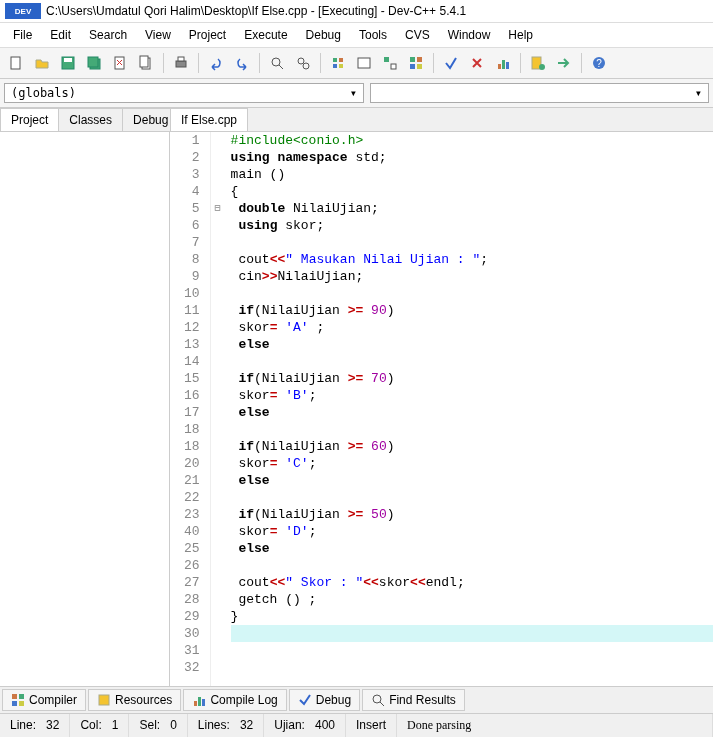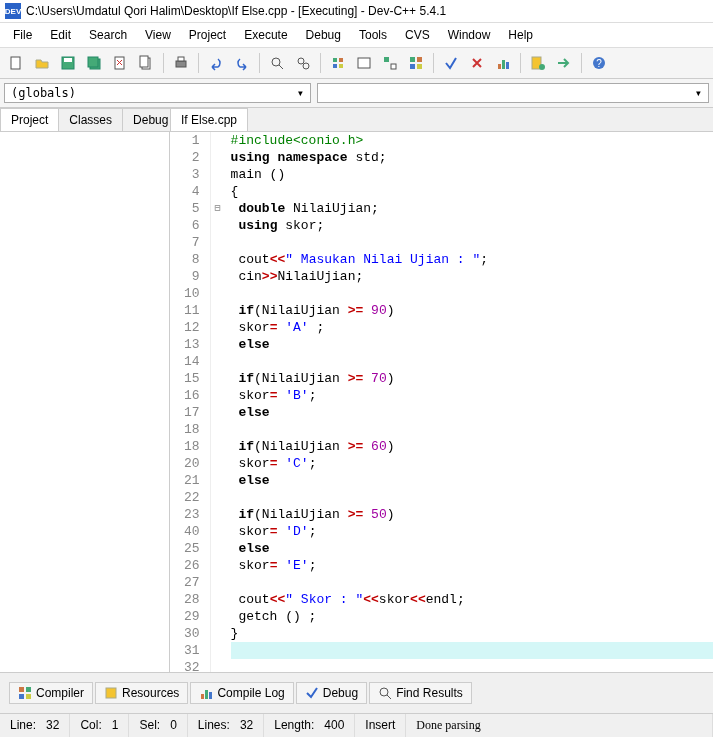--- a/index.html
+++ b/index.html
@@ -1,48 +1,48 @@
 <!DOCTYPE html>
 <html><head>
 <meta charset="utf-8">
 <style>
 * { box-sizing: border-box; margin: 0; padding: 0; }
 body { font-family: "Segoe UI", Tahoma, sans-serif; font-size: 12px; background: #f0f0f0; width: 713px; height: 737px; display: flex; flex-direction: column; overflow: hidden; }
 .titlebar { background: #fff; display: flex; align-items: center; padding: 3px 5px; border-bottom: 1px solid #ddd; }
-.titlebar .icon { width: 16px; height: 16px; background: #2962c7; color: #fff; font-size: 8px; font-weight: bold; display: flex; align-items: center; justify-content: center; margin-right: 5px; }
+.titlebar .icon { width: 36px; height: 16px; background: #2962c7; color: #fff; font-size: 8px; font-weight: bold; display: flex; align-items: center; justify-content: center; margin-right: 5px; }
 .titlebar .title { font-size: 12px; }
 .menubar { background: #fff; display: flex; padding: 2px 4px; border-bottom: 1px solid #ddd; }
 .menubar span { padding: 3px 9px; cursor: pointer; }
 .toolbar { background: #f5f5f5; display: flex; align-items: center; padding: 3px 4px; border-bottom: 1px solid #ccc; gap: 2px; }
 .tbtn { width: 24px; height: 24px; display: flex; align-items: center; justify-content: center; border: 1px solid transparent; cursor: pointer; }
 .tsep { width: 1px; height: 20px; background: #ccc; margin: 0 3px; }
 .combo-row { background: #f5f5f5; display: flex; padding: 4px; border-bottom: 1px solid #ccc; gap: 6px; }
 .combo { background: #fff; border: 1px solid #aaa; font-family: "Consolas", monospace; font-size: 12px; padding: 2px 6px; display: flex; align-items: center; justify-content: space-between; }
-.combo1 { width: 307px; } .combo2 { flex: 1; }
+.combo1 { width: 360px; } .combo2 { flex: 1; }
 .main { flex: 1; display: flex; background: #fff; overflow: hidden; }
 .left-panel { width: 170px; border-right: 1px solid #ccc; background: #fff; display: flex; flex-direction: column; }
 .tabs { display: flex; background: #f0f0f0; border-bottom: 1px solid #ccc; }
 .tab { padding: 4px 10px; border: 1px solid #ccc; border-bottom: none; background: #f0f0f0; margin-right: -1px; cursor: pointer; font-size: 12px; }
 .tab.active { background: #fff; }
 .editor-area { flex: 1; display: flex; flex-direction: column; }
 .editor-tabs { display: flex; background: #f0f0f0; border-bottom: 1px solid #ccc; }
 .editor { flex: 1; display: flex; font-family: "Courier New", monospace; font-size: 13px; overflow: auto; background: #fff; }
 .gutter { background: #fff; color: #888; text-align: right; padding: 0 10px 0 14px; user-select: none; border-right: 1px solid #eee; }
 .gutter div { height: 17px; line-height: 17px; }
 .fold-col { width: 14px; background: #fff; }
 .fold-col div { height: 17px; line-height: 17px; text-align: center; color: #888; font-size: 10px; }
 .code { flex: 1; padding-left: 6px; }
 .code-line { height: 17px; line-height: 17px; white-space: pre; }
 .hl { background: #d4f7f7; }
 .kw { color: #000; font-weight: bold; }
 .pp { color: #008000; }
 .str { color: #0000ff; }
 .num { color: #a000a0; }
 .op { color: #c00000; font-weight: bold; }
-.bottom-tabs { display: flex; background: #f0f0f0; border-top: 1px solid #ccc; padding: 9px; gap: 2px; }
+.bottom-tabs { display: flex; background: #f0f0f0; border-top: 1px solid #ccc; padding: 2px; gap: 2px; }
 .btab { padding: 3px 8px; border: 1px solid #ccc; background: #f5f5f5; cursor: pointer; display: flex; align-items: center; gap: 4px; font-size: 12px; }
 .statusbar { display: flex; background: #f0f0f0; border-top: 1px solid #ccc; font-size: 12px; }
 .statusbar > div { padding: 4px 10px; border-right: 1px solid #ddd; }
 .sflex { flex: 1; font-family: Liberation Serif, serif; }
 svg { display: block; }
 </style>
 </head>
 <body>
 
 <div class="titlebar">
@@ -308,21 +308,20 @@
           <div class="code-line"> skor<span class="op">=</span> <span class="str">'B'</span>;</div>
           <div class="code-line"> <span class="kw">else</span></div>
           <div class="code-line"></div>
           <div class="code-line"> <span class="kw">if</span>(NilaiUjian <span class="op">&gt;=</span> <span class="num">60</span>)</div>
           <div class="code-line"> skor<span class="op">=</span> <span class="str">'C'</span>;</div>
           <div class="code-line"> <span class="kw">else</span></div>
           <div class="code-line"></div>
           <div class="code-line"> <span class="kw">if</span>(NilaiUjian <span class="op">&gt;=</span> <span class="num">50</span>)</div>
           <div class="code-line"> skor<span class="op">=</span> <span class="str">'D'</span>;</div>
           <div class="code-line"> <span class="kw">else</span></div>
-          <div class="code-line"> skor<span class="op">=</span> <span class="str">'E'</span>;</div>
           <div class="code-line"></div>
           <div class="code-line"> cout<span class="op">&lt;&lt;</span><span class="str">" Skor : "</span><span class="op">&lt;&lt;</span>skor<span class="op">&lt;&lt;</span>endl;</div>
           <div class="code-line"> getch () ;</div>
           <div class="code-line">}</div>
           <div class="code-line hl"></div>
         </div>
     </div>
   </div>
 </div>
 
@@ -373,16 +372,16 @@
       </span>
       <span>Find Results</span>
     </div>
   </div>
 
 <div class="statusbar">
   <div><span>Line:</span>&nbsp;&nbsp;&nbsp;<span>32</span></div>
   <div><span>Col:</span>&nbsp;&nbsp;&nbsp;<span>1</span></div>
   <div><span>Sel:</span>&nbsp;&nbsp;&nbsp;<span>0</span></div>
   <div><span>Lines:</span>&nbsp;&nbsp;&nbsp;<span>32</span></div>
-  <div><span>Length:</span>&nbsp;&nbsp;&nbsp;<span>400</span></div>
+  <div><span>Ujian:</span>&nbsp;&nbsp;&nbsp;<span>400</span></div>
   <div>Insert</div>
   <div class="sflex">Done parsing</div>
 </div>
 
 </body></html>

